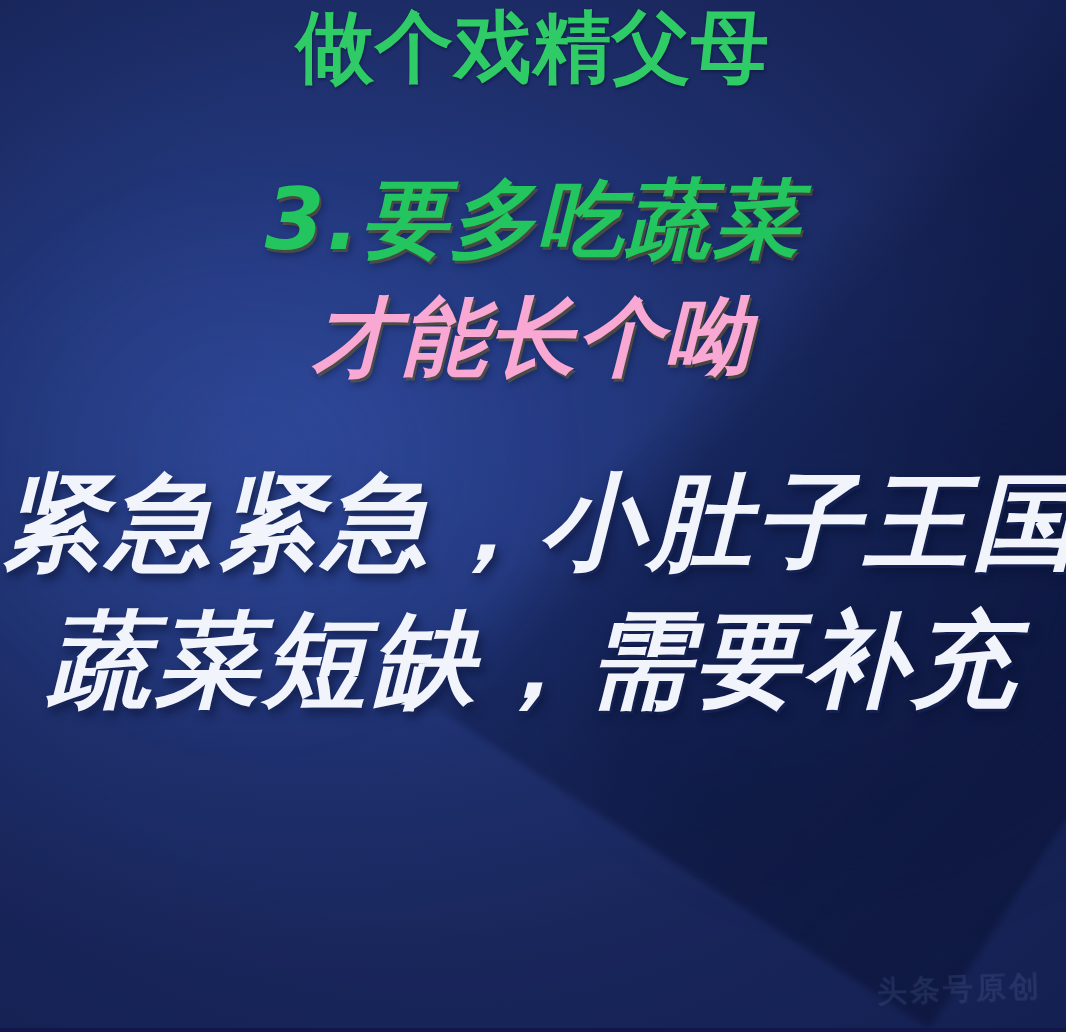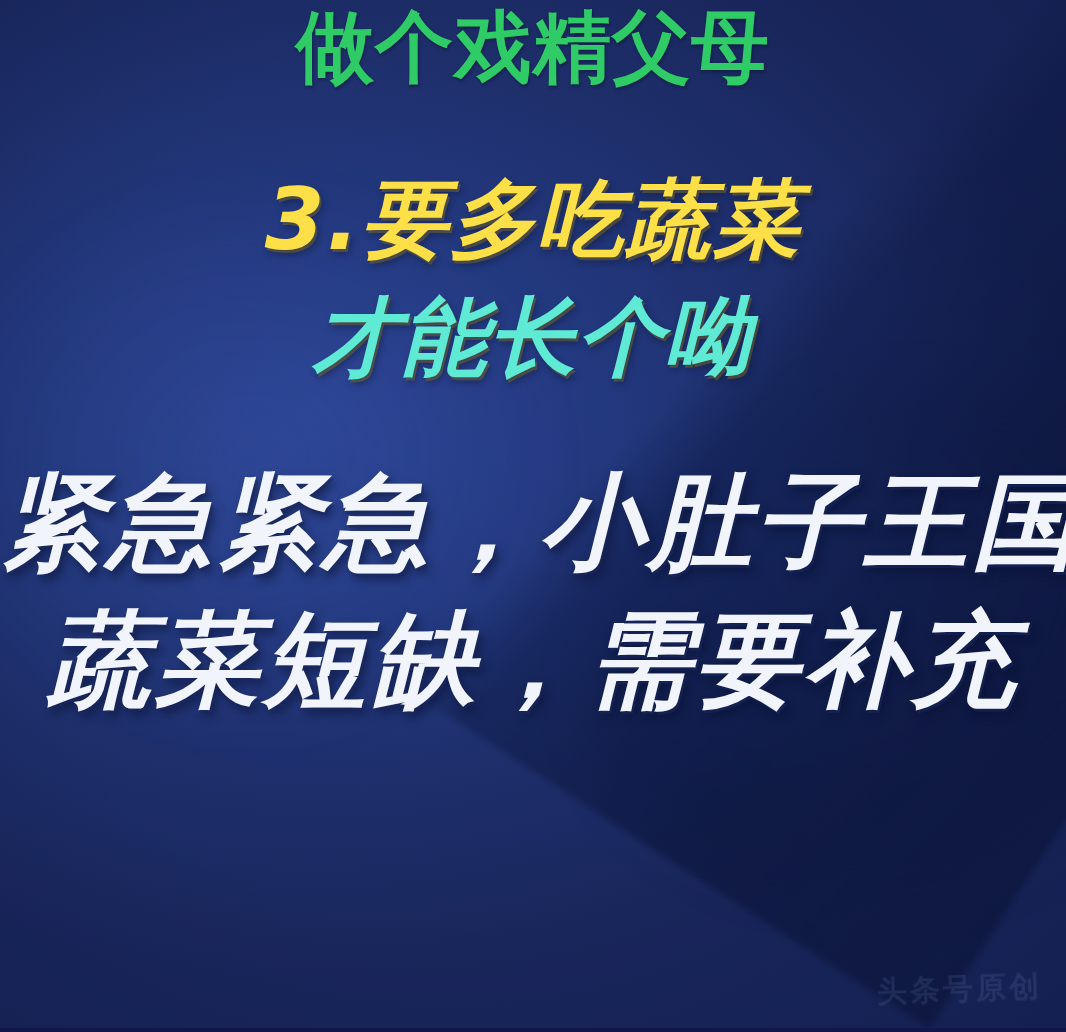--- a/index.html
+++ b/index.html
@@ -112,33 +112,33 @@
     text-shadow:
       0 0 1px rgba(20,60,35,0.55),
       1px 2px 3px rgba(8,16,46,0.45);
   }
 
   
   .sub-1 {
     top: 176px;
     font-size: 86px;
     font-weight: 700;
-    color: #fde047;
+    color: #22c55e;
     letter-spacing: 2px;
     font-style: italic;
     text-shadow:
       2px 3px 0 rgba(130,112,32,0.45),
       3px 5px 7px rgba(10,18,50,0.45);
   }
 
   .sub-2 {
     top: 294px;
     font-size: 86px;
     font-weight: 700;
-    color: #5eead4;
+    color: #f9a8d4;
     letter-spacing: 2px;
     font-style: italic;
     text-shadow:
       2px 3px 0 rgba(130,112,32,0.45),
       3px 5px 7px rgba(10,18,50,0.45);
   }
 
   
   .body-line {
     font-size: 104px;

